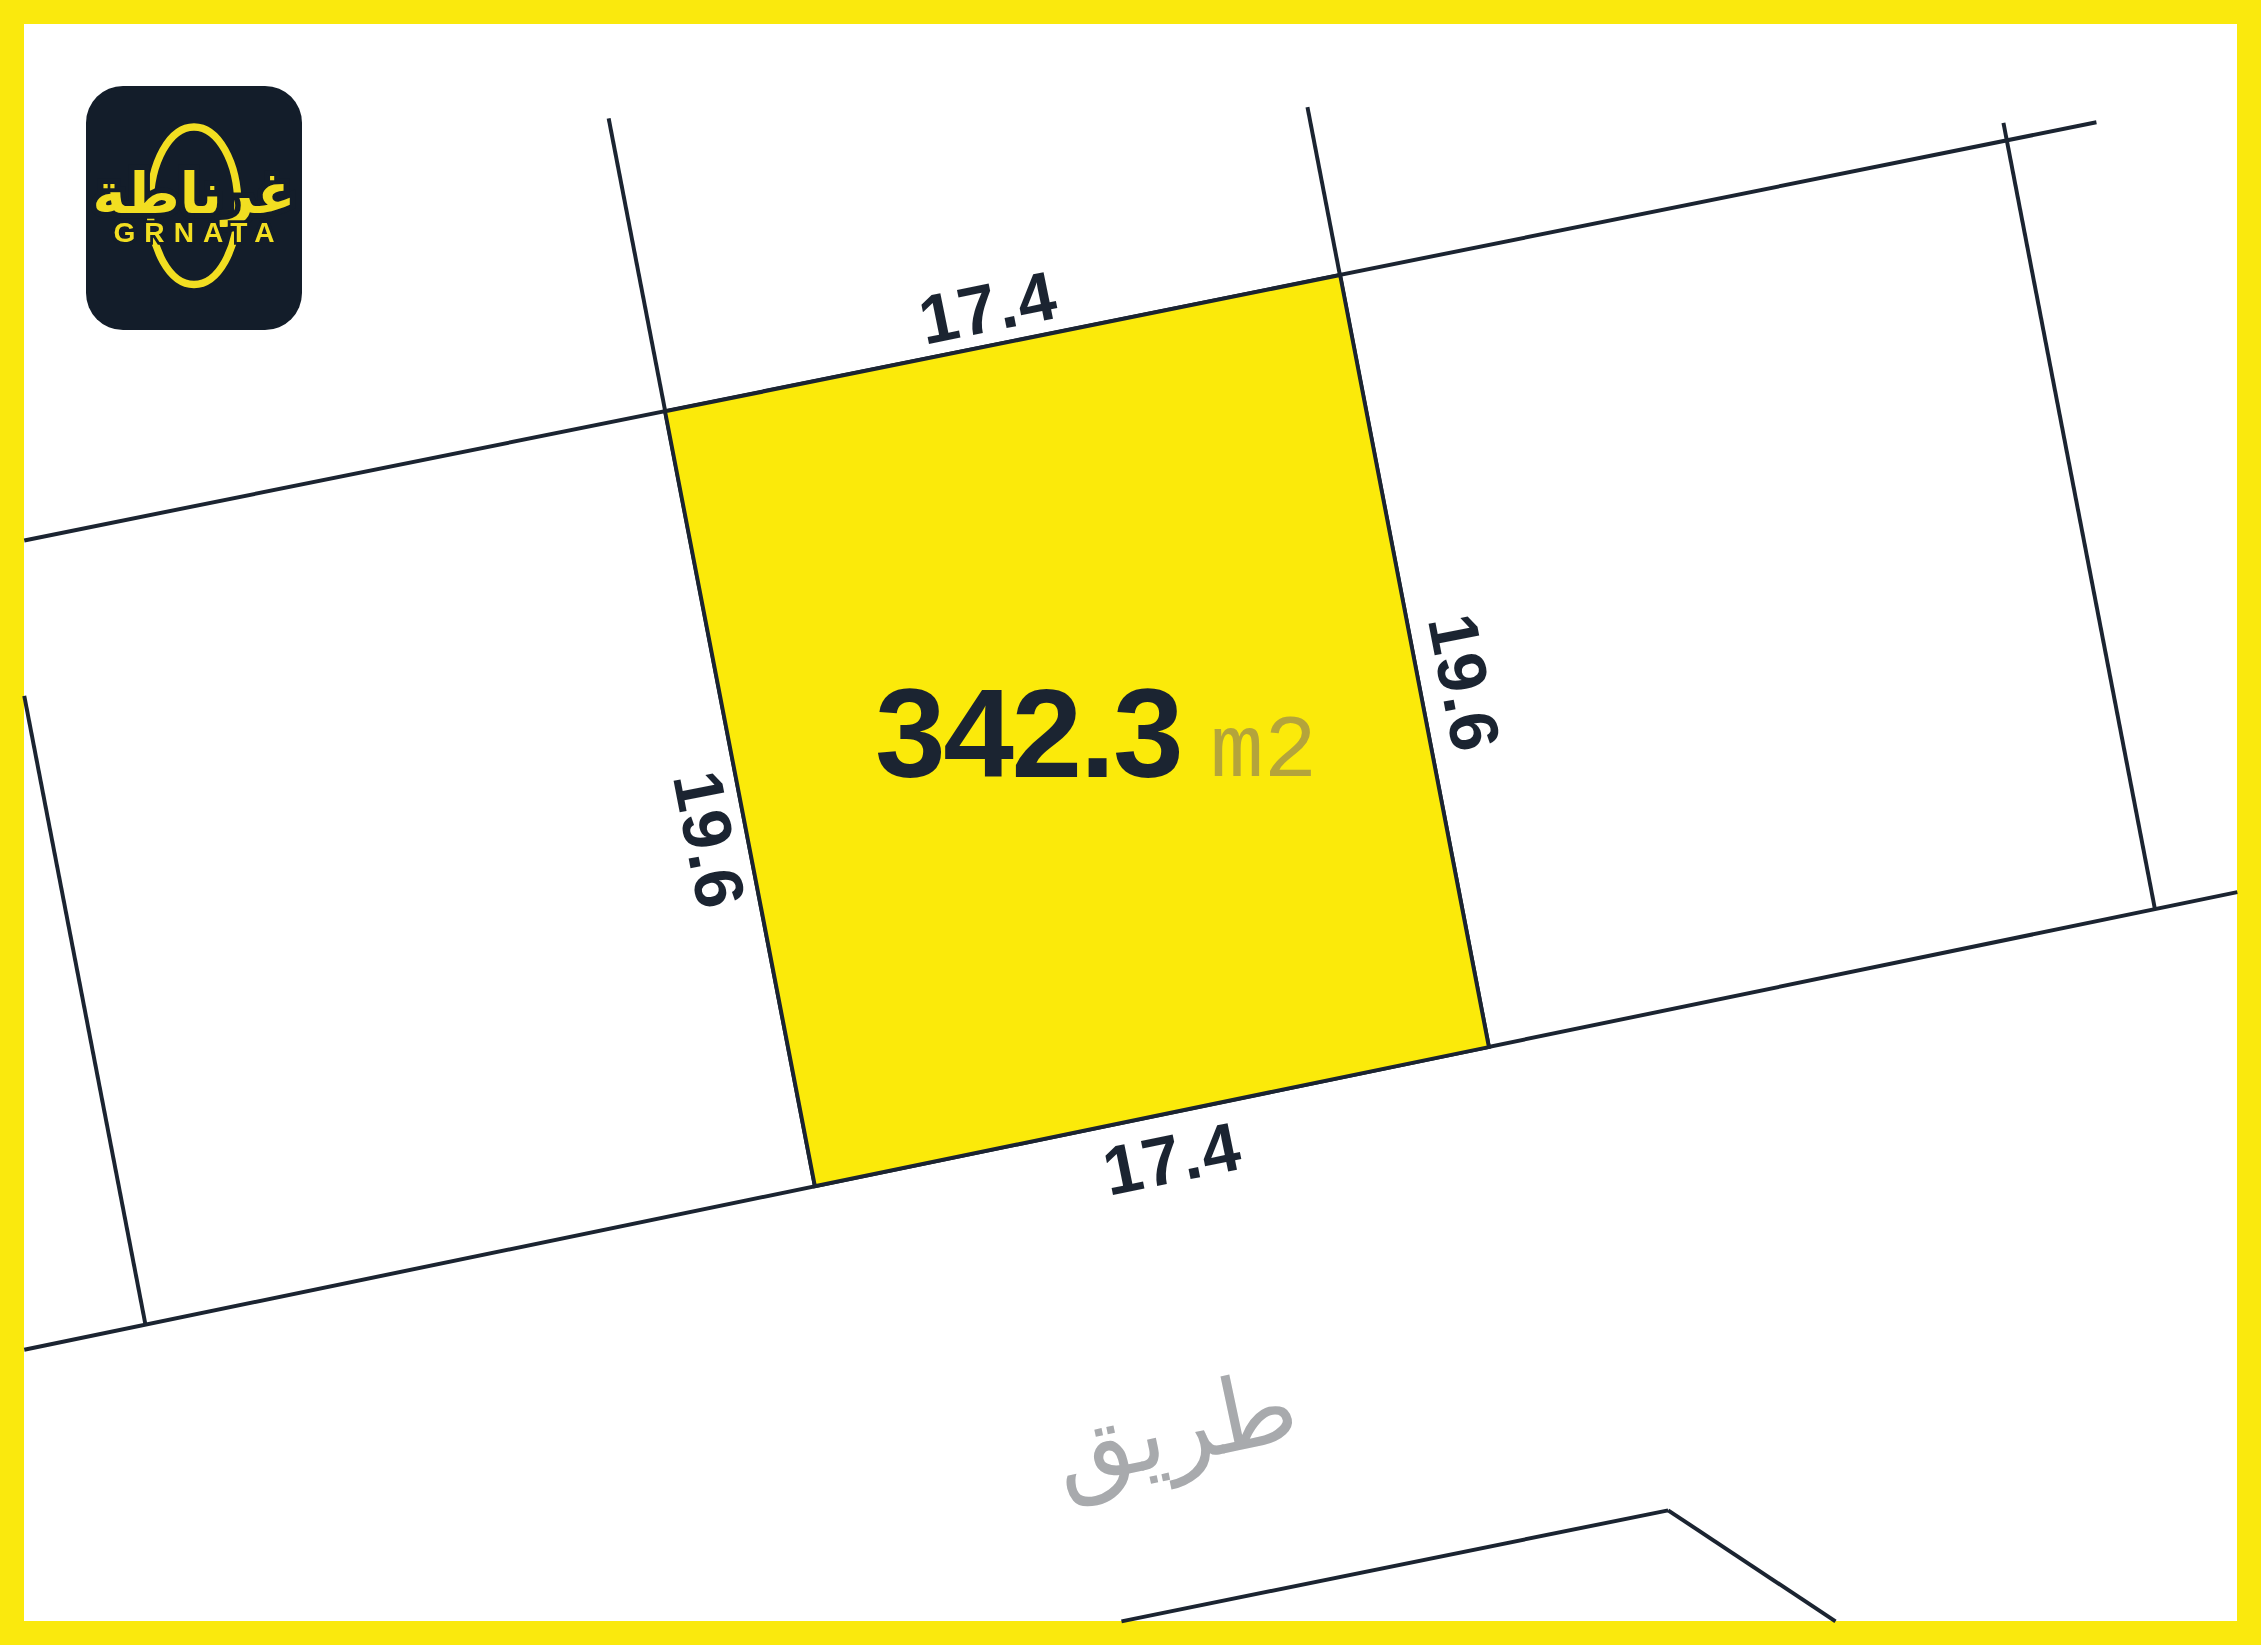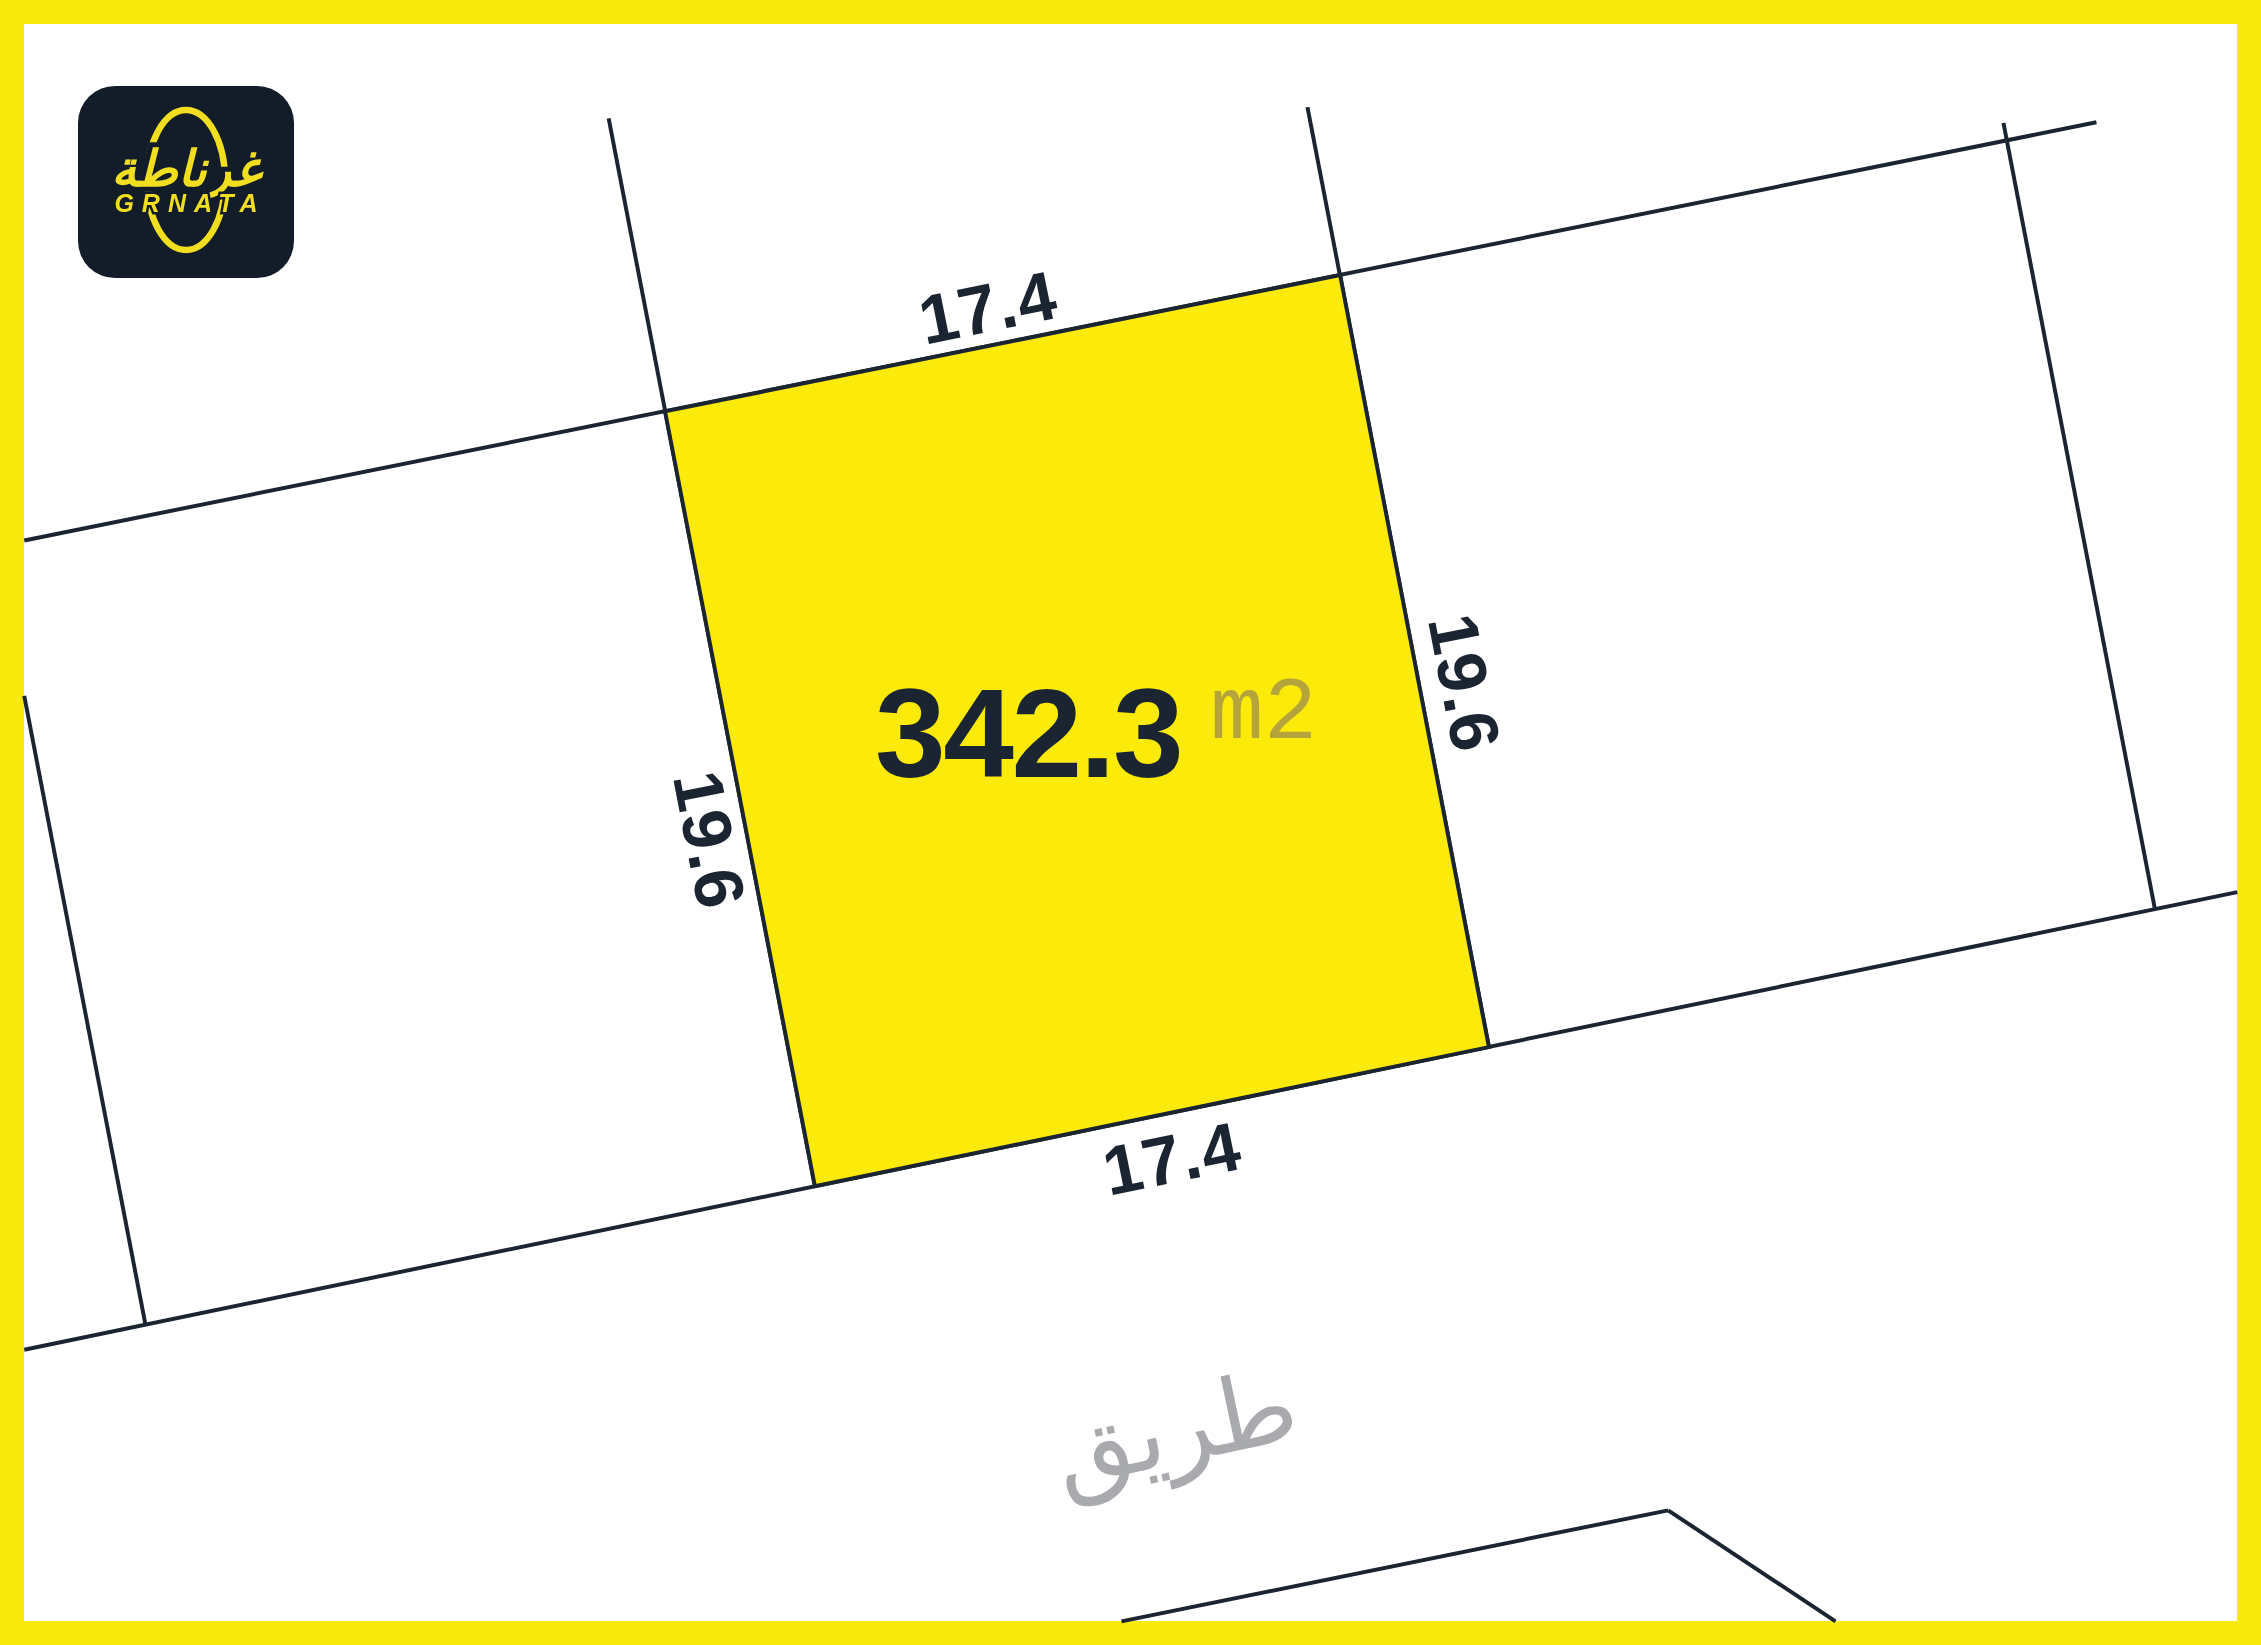--- a/index.html
+++ b/index.html
@@ -25,25 +25,24 @@
     position:absolute;
     left:24px;top:24px;right:24px;bottom:24px;
     background:var(--canvas-white);
   }
   #map-svg{
     position:absolute;left:0;top:0;
     width:2261px;height:1645px;
     display:block;
   }
   .logo{
-    position:absolute;left:78px;top:86px;
-    width:216px;height:192px;
+    position:absolute;left:86px;top:86px;
+    width:216px;height:244px;
     background:var(--logo-bg);
     border-radius:37px;
-    font-style:italic;
   }
   .logo svg{display:block;width:100%;height:100%;}
   .label{
     position:absolute;
     white-space:nowrap;
     line-height:1;
   }
   .dim-label{
     font-size:69px;
     font-weight:600;
@@ -51,21 +50,21 @@
     color:var(--line-navy);
   }
   .dim-top   {left:988px;top:308px;  transform:translate(-50%,-50%) rotate(-11.5deg);}
   .dim-bottom{left:1172px;top:1159px; transform:translate(-50%,-50%) rotate(-11.5deg);}
   .dim-left  {left:709px;top:840px; transform:translate(-50%,-50%) rotate(79deg);}
   .dim-right {left:1464px;top:683px; transform:translate(-50%,-50%) rotate(79deg);}
   .area-label{
     left:1096px;top:733px;
     transform:translate(-50%,-50%);
     display:flex;
-    align-items:flex-start;
+    align-items:flex-end;
     gap:29px;
   }
   .area-value{
     font-size:127px;
     font-weight:700;
     letter-spacing:-2.3px;
     color:var(--area-text);
   }
   .area-unit{
     font-size:89px;

